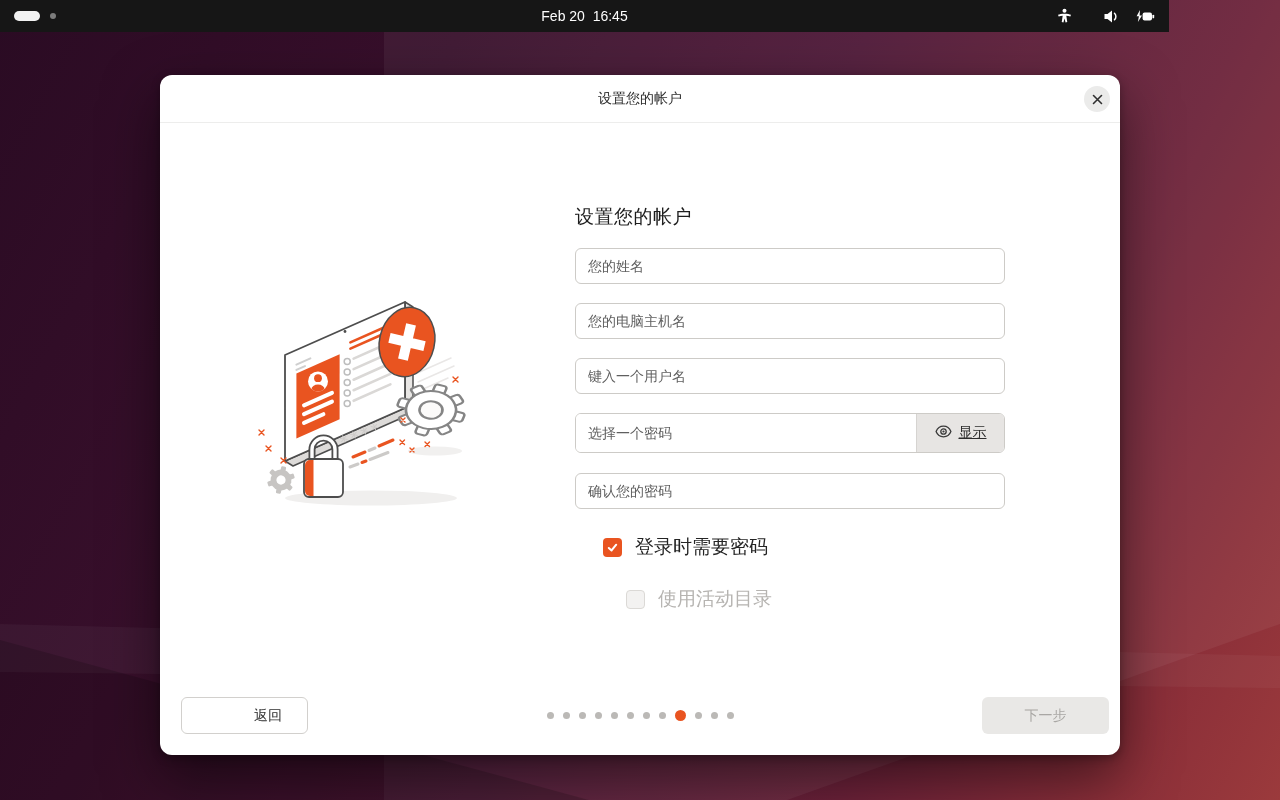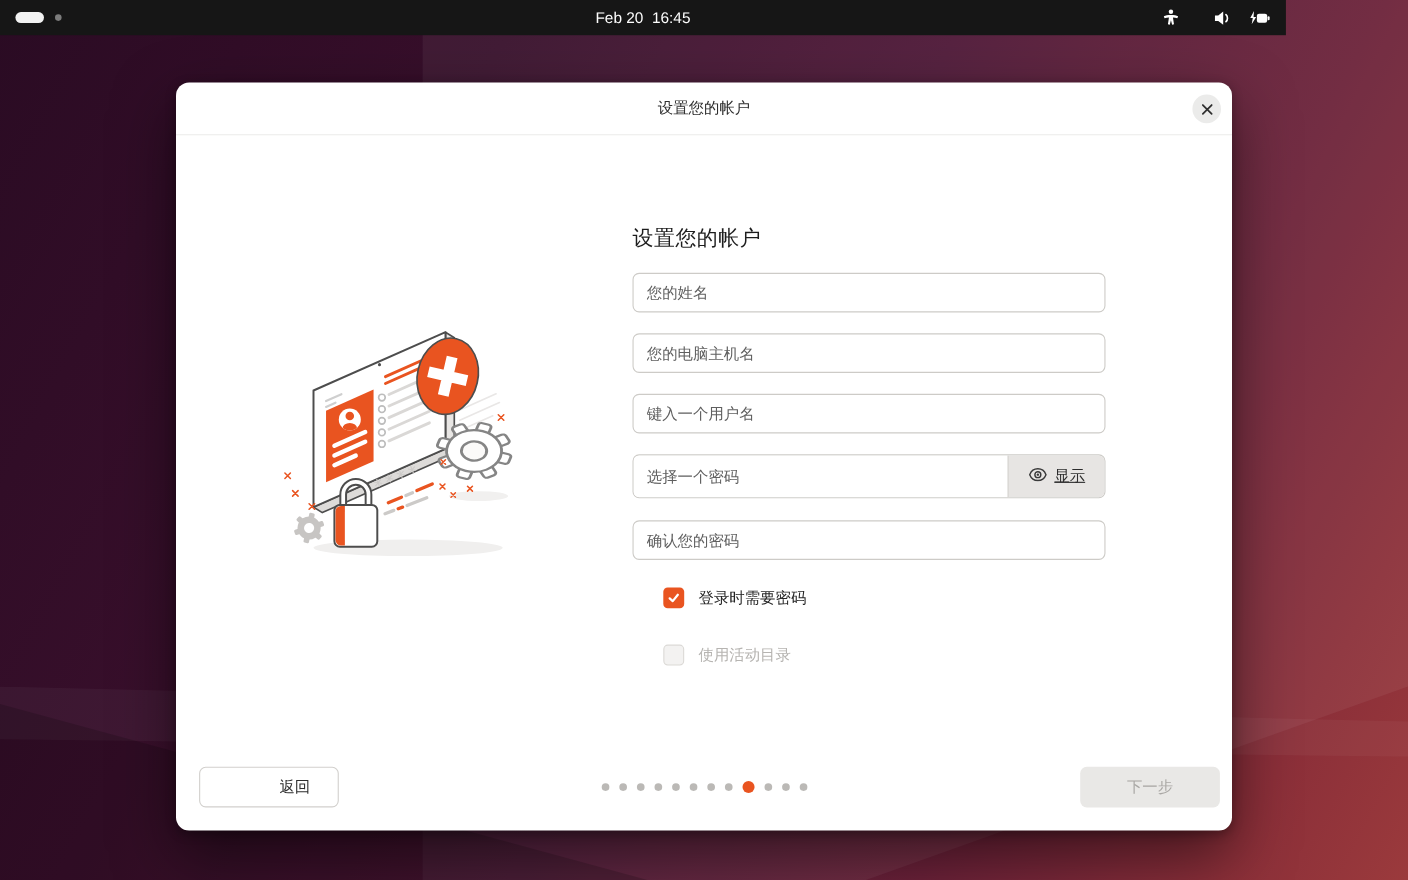--- a/index.html
+++ b/index.html
@@ -98,23 +98,23 @@
     position:absolute; left:443px; display:flex; align-items:center; gap:13px;
     cursor:pointer;
   }
   .chk-row1 { top:459px; } .chk-row2 { top:511px; }
   .chk-box {
     width:19px; height:19px; border-radius:4px; flex:0 0 auto;
     display:flex; align-items:center; justify-content:center;
   }
   .chk-box.checked { background:var(--c-accent,#E95420); }
   .chk-box.off { background:#f3f2f1; border:1px solid #dbd9d6; }
-  .chk-label { font-size:14px; color:#242424; }
+  .chk-label { font-size:19px; color:#242424; }
   .chk-row.disabled .chk-label { color:#b6b4b1; }
-  .chk-row.disabled { cursor:default; }
+  .chk-row.disabled { cursor:default;margin-left:23px; }
 
   
   .btn {
     position:absolute; top:622px; width:127px; height:37px;
     border-radius:6px; font-family:inherit; font-size:14px; cursor:pointer;
     z-index:3;
   }
   .btn-back { left:21px; background:#ffffff; border:1px solid #d2d0cd; color:#2e2e2e;padding-left:47px; }
   .btn-next { left:822px; background:#e9e8e6; border:none; color:#a9a7a4; cursor:default; }
   .page-dots {

